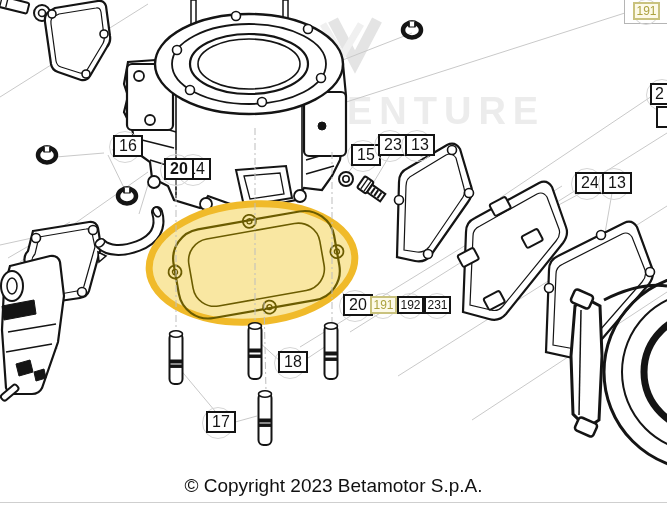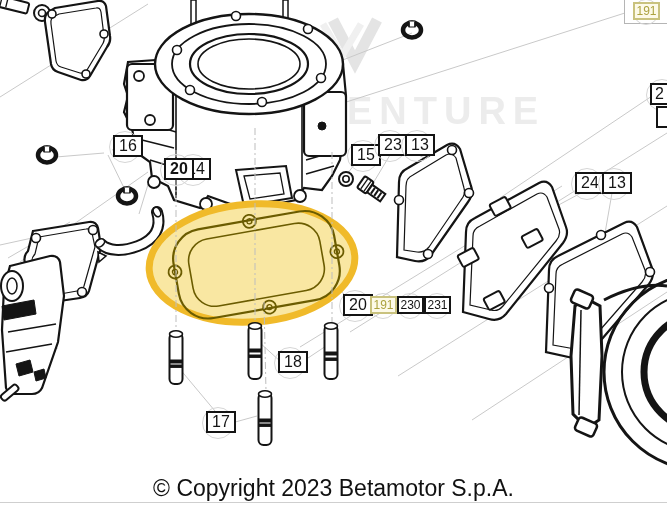--- a/index.html
+++ b/index.html
@@ -22,21 +22,21 @@
   .callout.sm .ring{width:24px;height:24px;left:0px;top:-3px;}
   .cbox{position:relative;display:flex;align-items:center;justify-content:center;
         background:#fff;border:2px solid var(--line-art);color:#141414;}
   .callout.lg .cbox{min-width:22px;height:18px;padding:0 2px;font-size:16px;}
   .callout.sm .cbox{min-width:21px;height:14px;padding:0 1px;font-size:12px;}
   .callout.hl .cbox{background:var(--callout-highlight-bg);
         border-color:var(--callout-highlight-border);color:var(--callout-highlight-text);}
   .corner-box{position:absolute;z-index:2;background:#fff;border:1px solid #b5b5b5;}
   
   #copyright{position:absolute;left:0;right:0;top:475px;text-align:center;
-             font-size:23px;color:#111;z-index:3;}
+             font-size:19px;color:#111;z-index:3;}
   #bottom-rule{position:absolute;left:0;right:0;top:502px;height:0;
                border-top:1px solid #cfcfcf;z-index:3;}
 </style>
 </head>
 <body>
 
 <div id="stage">
 
   <div id="watermark">
     <div class="wm-text">DEALVENTURE</div>
@@ -326,21 +326,21 @@
   <div class="callout lg" style="left:343px;top:294px;">
     <span class="ring"></span>
     <span class="cbox">20</span>
   </div>
   <div class="callout sm hl" style="left:370px;top:296px;">
     <span class="ring"></span>
     <span class="cbox">191</span>
   </div>
   <div class="callout sm" style="left:397px;top:296px;">
     <span class="ring"></span>
-    <span class="cbox">230</span>
+    <span class="cbox">192</span>
   </div>
   <div class="callout sm" style="left:424px;top:296px;">
     <span class="ring"></span>
     <span class="cbox">231</span>
   </div>
   <div class="callout lg" style="left:278px;top:351px;">
     <span class="ring"></span>
     <span class="cbox">18</span>
   </div>
   <div class="callout lg" style="left:206px;top:411px;text-align:center;">

